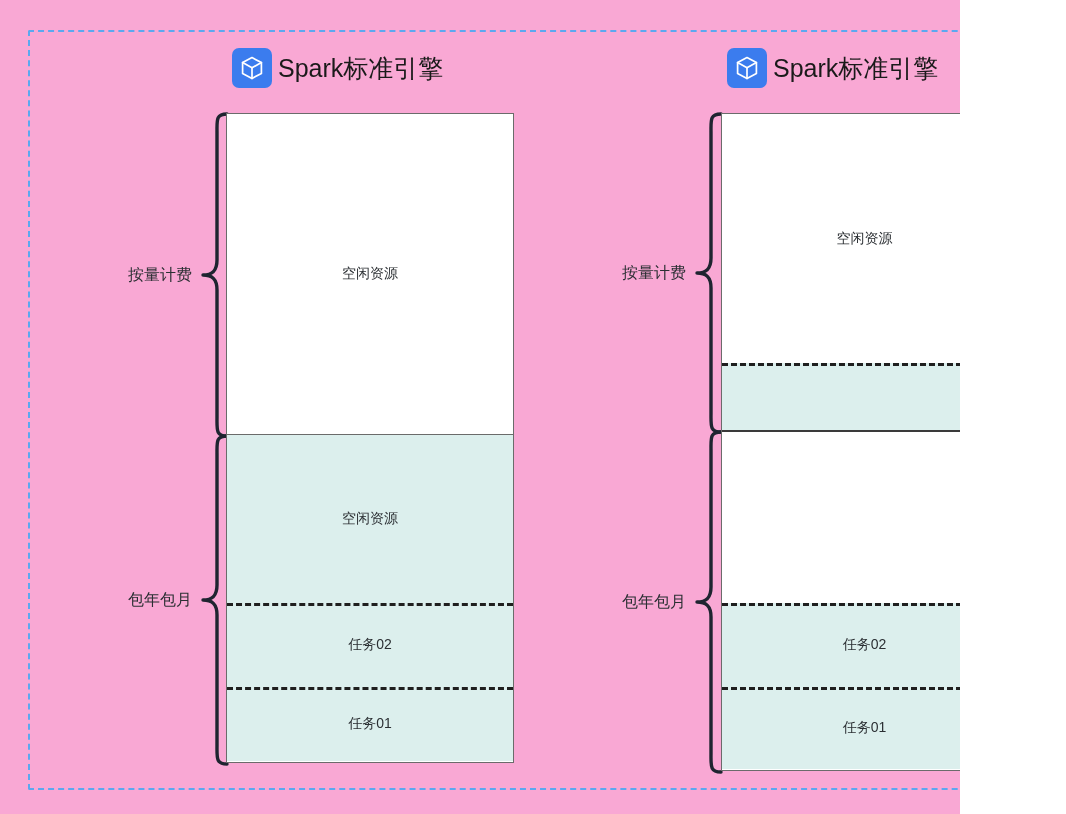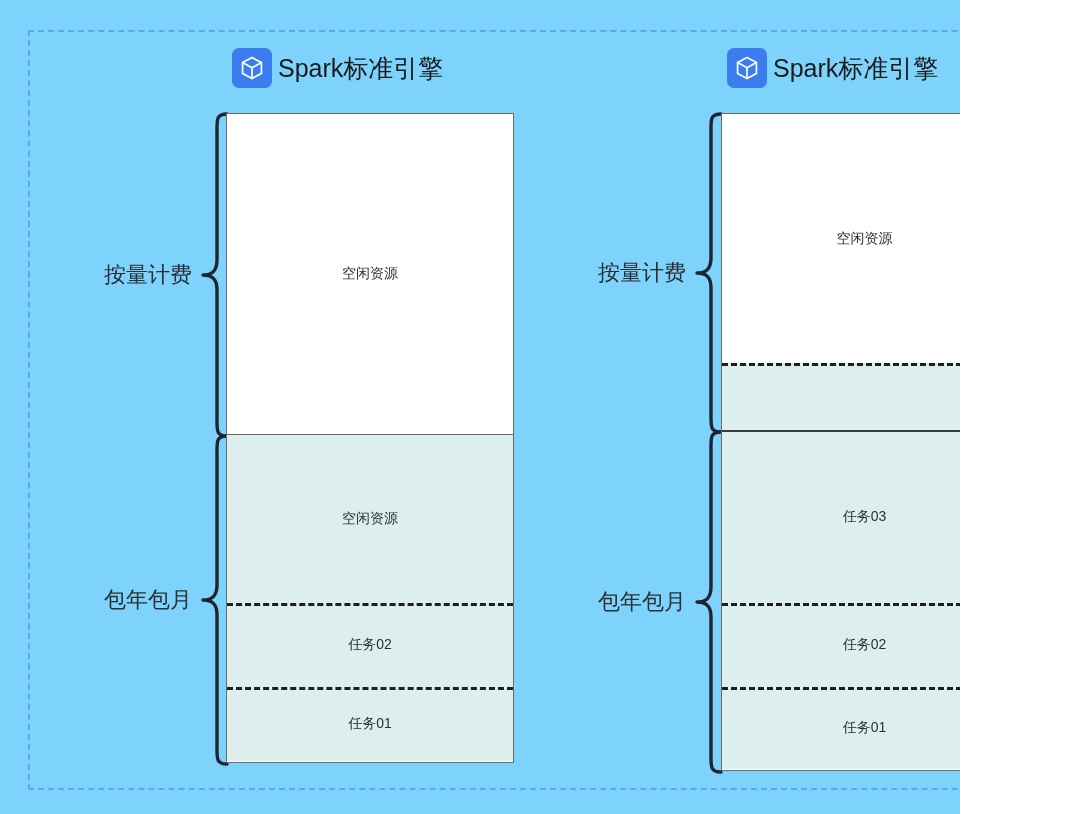--- a/index.html
+++ b/index.html
@@ -5,21 +5,21 @@
   * { box-sizing: border-box; }
   html, body {
     margin: 0; padding: 0;
     background: #ffffff;
     font-family: "Liberation Sans", "DejaVu Sans", sans-serif;
   }
   #stage {
     position: relative;
     width: 960px;
     height: 814px;
-    background: #7dd3fc;
+    background: #f9a8d4;
     overflow: hidden;
   }
   
   .outer-dashed {
     position: absolute;
     left: 28px; top: 30px;
     width: 1010px; height: 760px;
     border: 2px dashed #5BA8F0;
     border-radius: 2px;
     background: transparent;
@@ -79,21 +79,21 @@
     pointer-events: none;
   }
   .rule.solid  { border-top: 2px solid #3a3a3a; }
   .rule.thin-solid { border-top: 1.6px solid #6b6b6b; }
   .rule.dashed { border-top: 3px dashed #1f1f1f; }
 
   
   .brace-group { position: absolute; }
   .brace-label {
     position: absolute;
-    font-size: 22px;
+    font-size: 16px;
     color: #2b2f33;
     white-space: nowrap;
     transform: translateY(-50%);
     text-align: right;
   }
   .brace-svg { position: absolute; overflow: visible; }
 </style>
 </head>
 <body>
 
@@ -190,23 +190,20 @@
     <div class="res-box" style="left:721px; top:113px; width:287px; height:658px;">
 
       <div class="seg fill-white" style="top:0px; height:249px;">
         <span class="seg-label">空闲资源</span>
       </div>
 
       <div class="seg fill-cyan" style="top:249px; height:67px;">
         <span class="seg-label"></span>
       </div>
 
-      <div class="seg fill-cyan" style="top:316px; height:173px;">
-        <span class="seg-label">任务03</span>
-      </div>
 
       <div class="seg fill-cyan" style="top:489px; height:84px;">
         <span class="seg-label">任务02</span>
       </div>
 
       <div class="seg fill-cyan" style="top:573px; height:82px;">
         <span class="seg-label">任务01</span>
       </div>
 
       <div class="rule dashed" style="top:249px;"></div>

